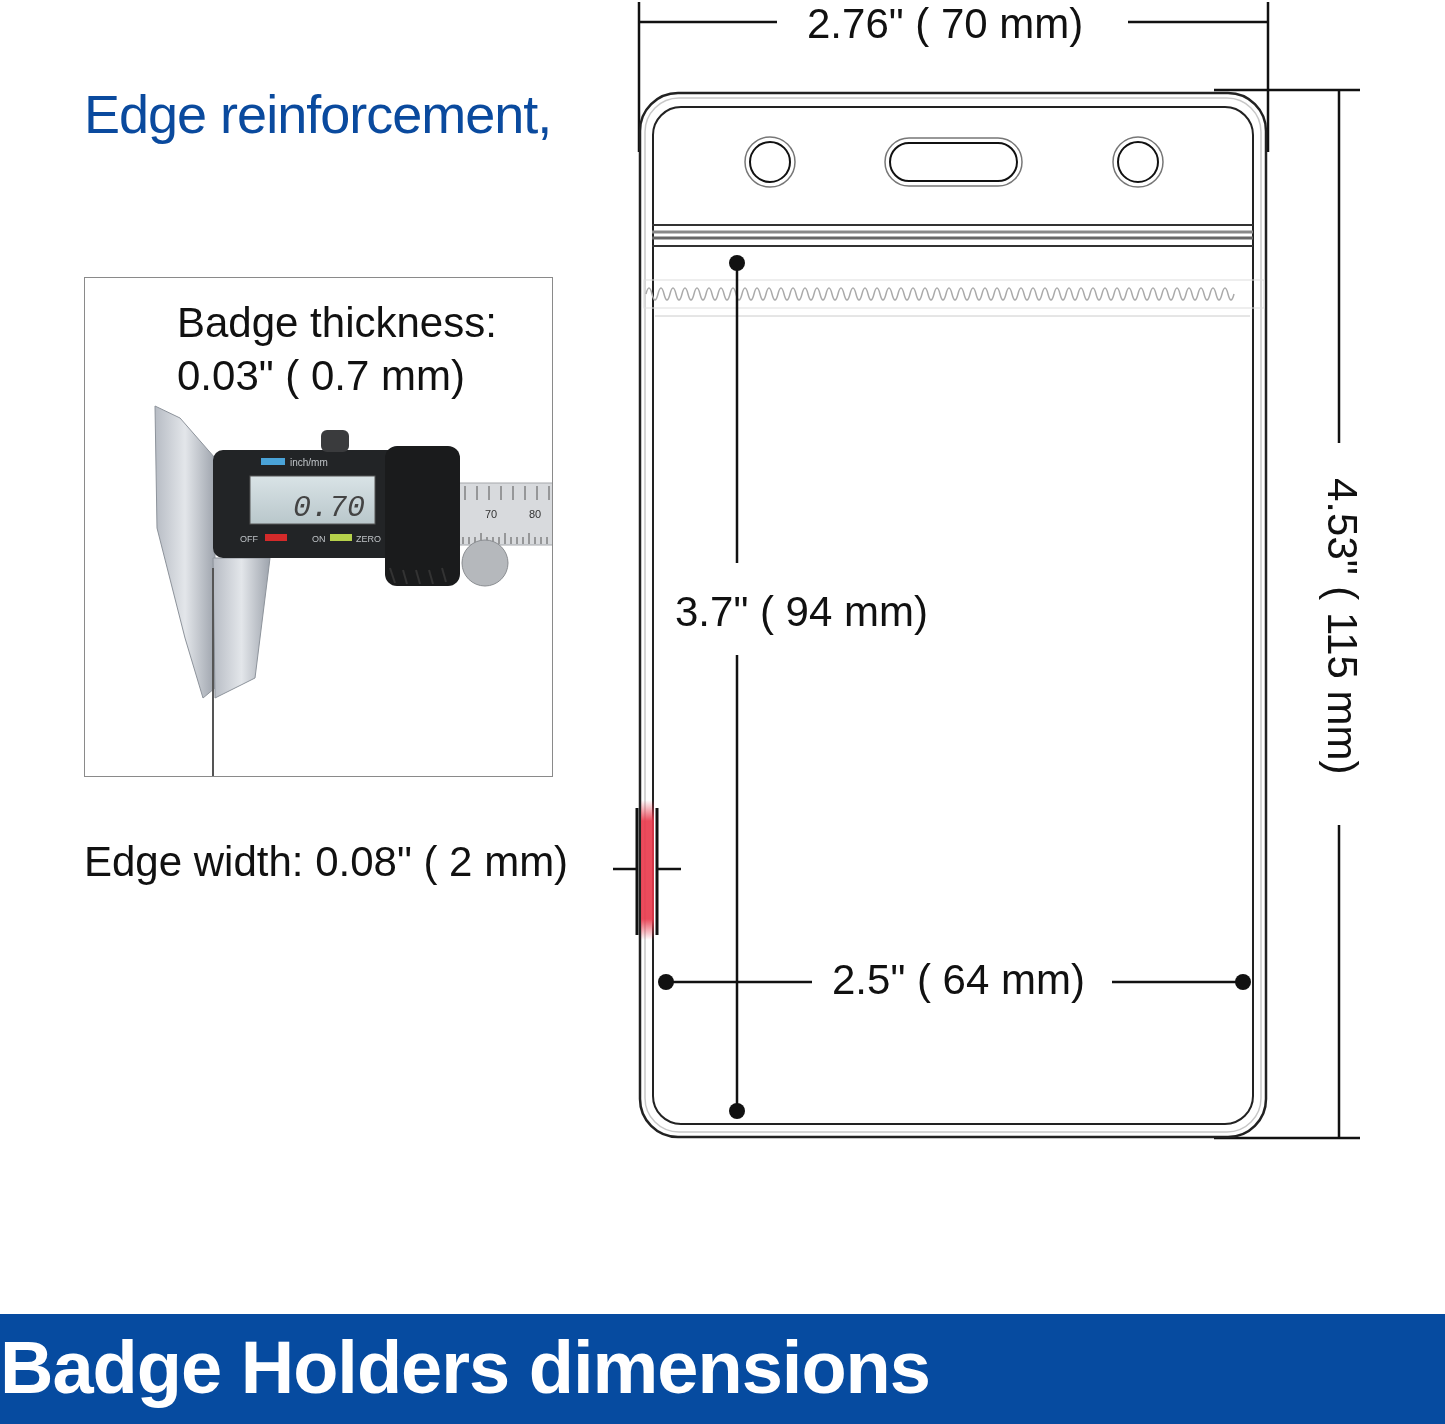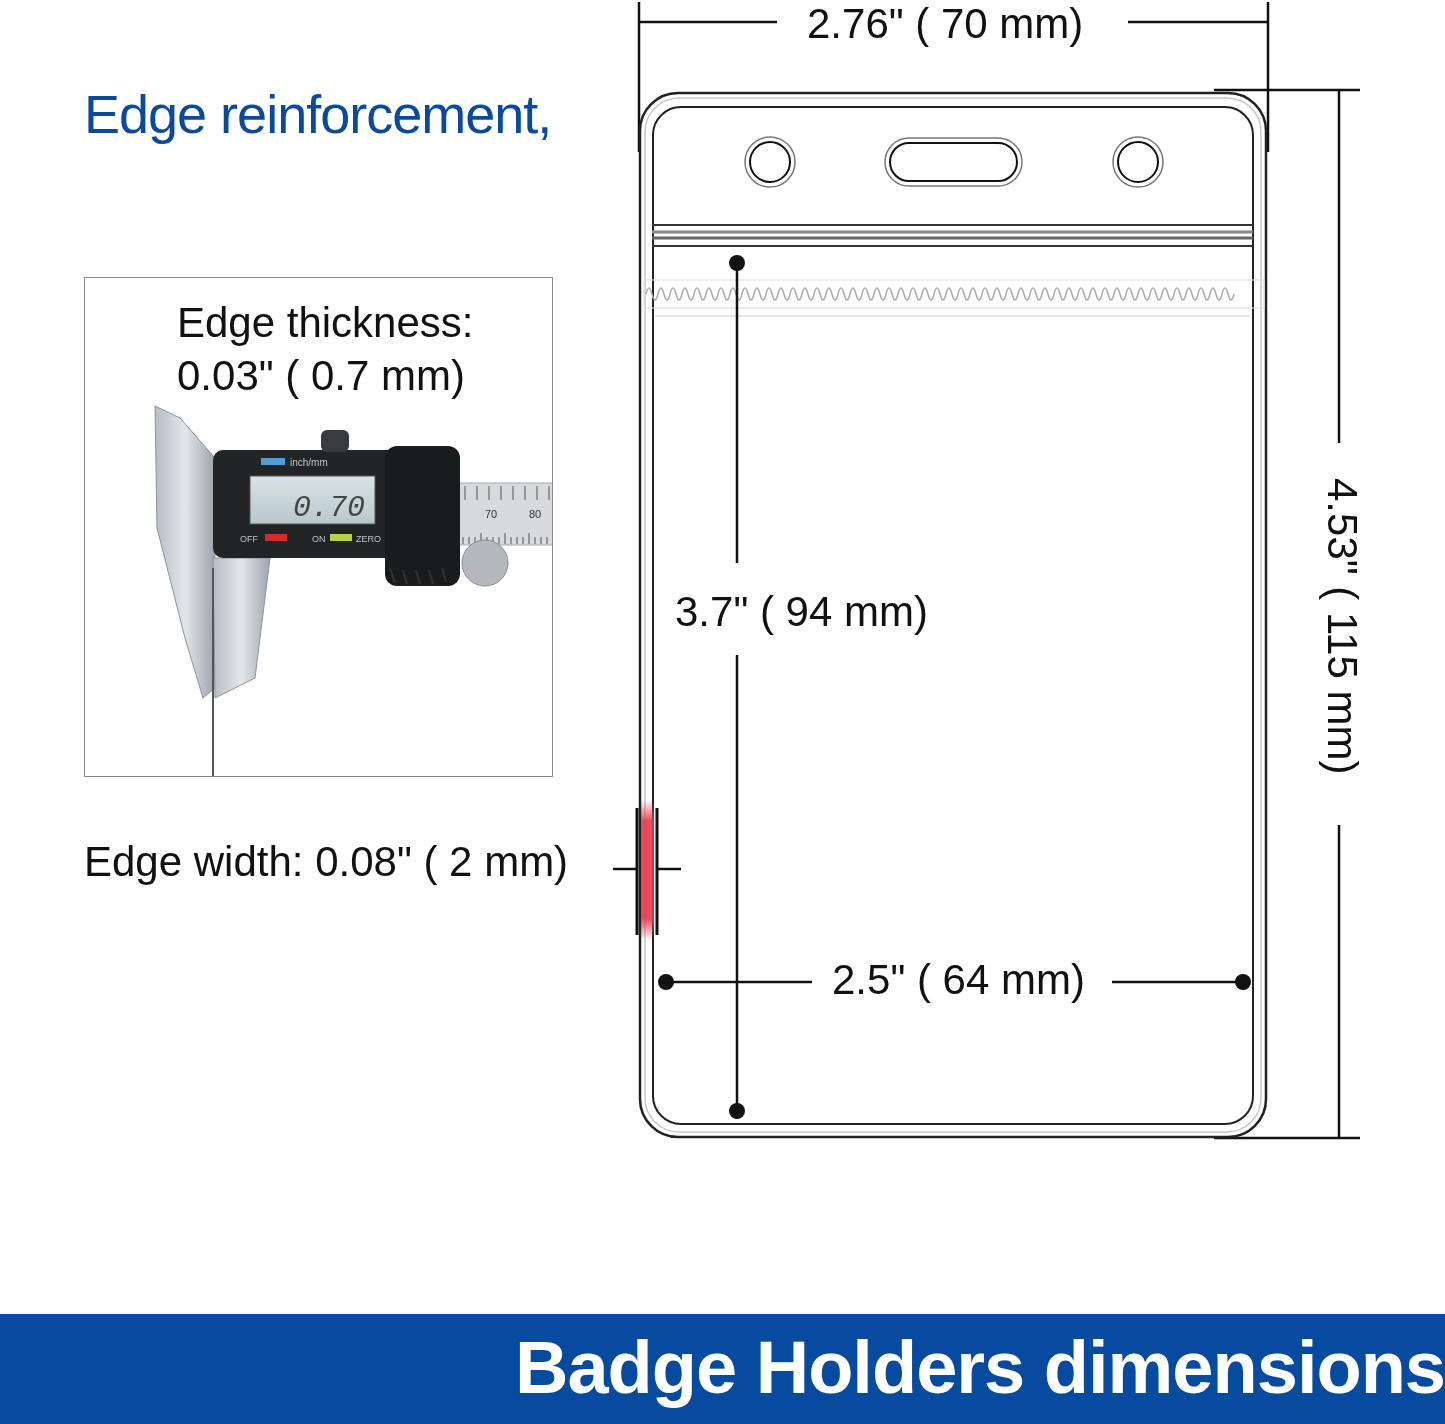--- a/index.html
+++ b/index.html
@@ -5,33 +5,33 @@
   html, body { margin:0; padding:0; background:#ffffff; }
   body { width:1445px; height:1424px; position:relative; overflow:hidden; font-family:"Liberation Sans", "DejaVu Sans", sans-serif; color:#111; }
   .abs { position:absolute; }
   .headline { left:84px; top:82px; font-size:54px; line-height:64px; font-weight:normal; color:#0a4a9e; letter-spacing:-1px; }
   .inset { left:84px; top:277px; width:469px; height:500px; border:1.5px solid #8a8a8a; box-sizing:border-box; background:#fff; overflow:hidden; }
   .inset-text { left:92px; top:18px; font-size:42px; line-height:53px; color:#111; }
   .dim-label { font-size:42px; line-height:48px; color:#111; white-space:nowrap; }
   .dim-label-v { font-size:42px; color:#111; white-space:nowrap; transform:rotate(90deg); transform-origin:left top; }
   .edge-label { left:84px; top:838px; font-size:42px; color:#111; white-space:nowrap; }
   .banner { left:0; top:1314px; width:1445px; height:110px; background:#064ba0; }
-  .banner-title { width:100%; text-align:right; top:14px; font-size:74px; line-height:80px; font-weight:bold; color:#ffffff; letter-spacing:-1px; }
+  .banner-title { width:100%; text-align:left; top:14px; font-size:74px; line-height:80px; font-weight:bold; color:#ffffff; letter-spacing:-1px; }
   svg { position:absolute; left:0; top:0; }
 </style>
 </head>
 <body>
 
 <div class="abs headline">
   <div>Edge reinforcement,</div>
 </div>
 
 <div class="abs inset">
   <div class="abs inset-text">
-    <div>Edge thickness:</div>
+    <div>Badge thickness:</div>
     <div>0.03" ( 0.7 mm)</div>
   </div>
   <svg width="469" height="500" viewBox="0 0 469 500">
     <defs>
       <linearGradient id="steel" x1="0" x2="1" y1="0" y2="0">
         <stop offset="0" stop-color="#b7bcc4"></stop>
         <stop offset="0.5" stop-color="#e3e6ea"></stop>
         <stop offset="1" stop-color="#9ea4ad"></stop>
       </linearGradient>
       <linearGradient id="lcd" x1="0" x2="0" y1="0" y2="1">

